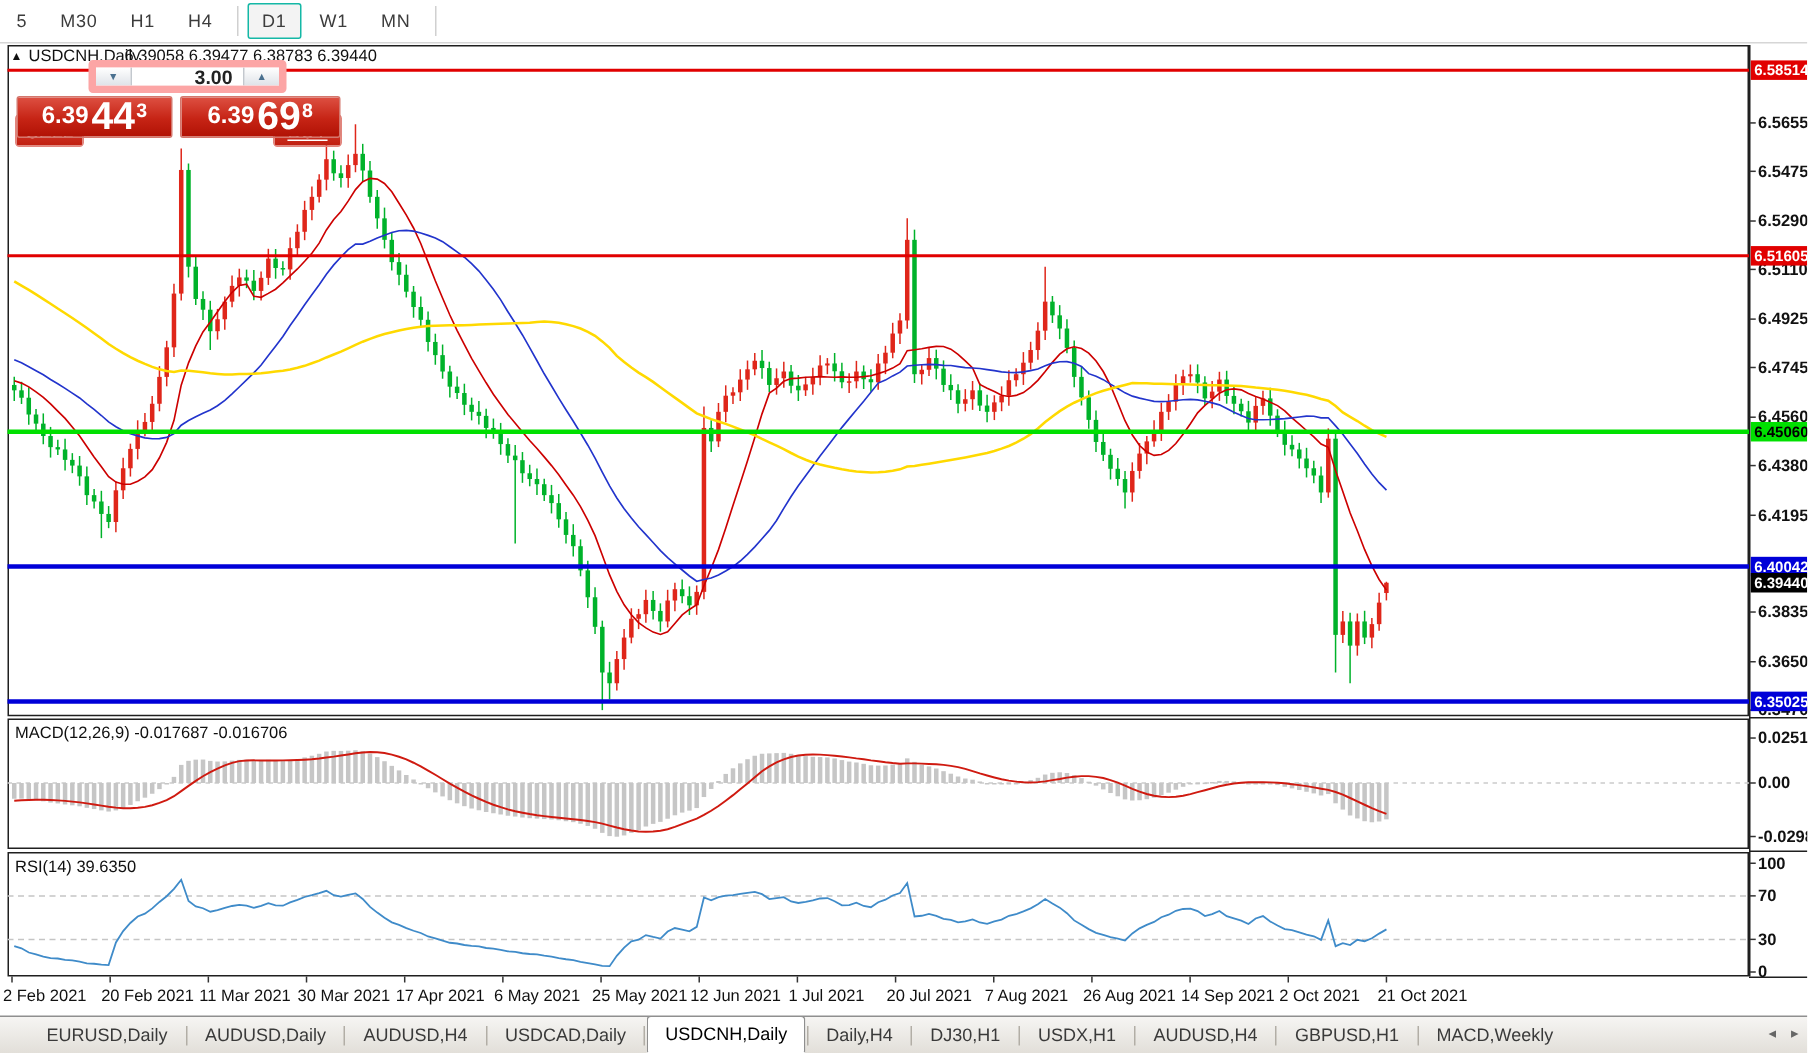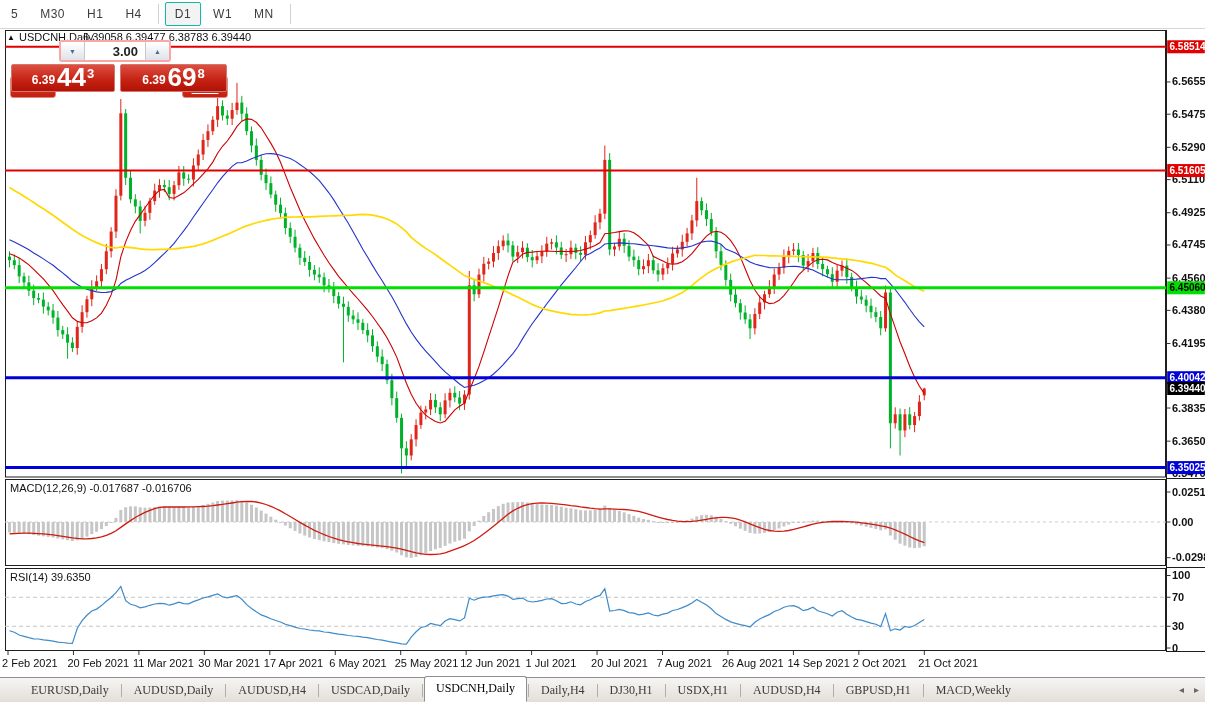--- a/index.html
+++ b/index.html
@@ -20,40 +20,40 @@
   .ttl{font-size:11px;fill:#101010;}
   .tri{font-size:8px;fill:#101010;}
   .datelabel{font-size:11px;fill:#111;}
   
   .trade-panel{position:absolute;left:8px;top:40px;width:222px;height:52px;z-index:20;}
   .tp-btn{position:absolute;top:0;height:22px;border-radius:3px;color:#fff;font-size:13px;
           display:flex;align-items:center;justify-content:center;
           background:linear-gradient(180deg,#e8645a 0%,#d03224 55%,#c01f10 100%);
           border:1px solid #e2857d;box-sizing:border-box;cursor:pointer;margin-top:36px;}
   #sell-btn{left:2px;width:46px;} #buy-btn{left:174px;width:46px;text-decoration:underline;}
-  .spinner{position:absolute;left:51px;top:0;width:112px;height:22px;background:#fff;
-           border:2px solid #fca5a5;border-radius:3px;display:flex;box-sizing:border-box;overflow:hidden;}
+  .spinner{position:absolute;left:51px;top:0;width:132px;height:22px;background:#fff;
+           border:5px solid #fca5a5;border-radius:3px;display:flex;box-sizing:border-box;overflow:hidden;}
   .spin-btn{width:23px;display:flex;align-items:center;justify-content:center;cursor:pointer;
             background:linear-gradient(180deg,#ffffff,#dfe3e8);}
   .spin-btn span{font-size:7px;color:#4a708f;line-height:1;}
   .spin-dn{border-right:1px solid #c3c8ce;} .spin-up{border-left:1px solid #c3c8ce;}
   .spin-val{flex:1;font-size:13px;font-weight:bold;color:#222;display:flex;align-items:center;
             justify-content:flex-end;padding-right:7px;background:#fff;}
   .pricebox{position:absolute;top:24px;height:28px;border-radius:2px;color:#fff;
             background:linear-gradient(180deg,#dd4f41 0%,#c62415 55%,#b11205 100%);
             border:1px solid #d4766c;box-sizing:border-box;display:flex;align-items:flex-end;
             justify-content:center;padding:0 4px 1px 4px;cursor:pointer;}
   #sell-box{left:3px;width:104px;} #buy-box{left:112px;width:107px;}
-  .pfx{font-size:12px;font-weight:bold;margin:0 2px 3px 0;}
+  .pfx{font-size:16px;font-weight:bold;margin:0 2px 3px 0;}
   .bigd{font-size:26px;font-weight:bold;line-height:26px;margin-top:28px;}
   .supd{font-size:13px;font-weight:bold;align-self:flex-start;margin:1px 0 0 1px;}
   
   .tabbar{position:absolute;left:0;top:677px;width:100%;height:25px;z-index:30;
           background:linear-gradient(180deg,#f6f5f3,#e2dfd9);border-top:1px solid #8f8f8f;
-          display:flex;align-items:center;padding-left:20px;box-sizing:border-box;font-family:Liberation Serif, serif;}
+          display:flex;align-items:center;padding-left:20px;box-sizing:border-box;}
   .chart-tab{font-size:12px;color:#3a3a3a;padding:3px 11px;white-space:nowrap;cursor:pointer;}
   .chart-tab.active{background:#fff;border:1px solid #8f8f8f;border-bottom:1px solid #fff;
                     border-radius:3px 3px 0 0;color:#000;padding:4px 11px 5px 11px;margin-top:-2px;}
   .tabsep{width:1px;height:13px;background:#b2aea6;margin:0 1px;}
   .tabnav{position:absolute;right:6px;top:6px;display:flex;gap:10px;}
   .tabnav span{font-size:10px;color:#666;cursor:pointer;line-height:12px;}
 </style>
 </head>
 <body>
 

